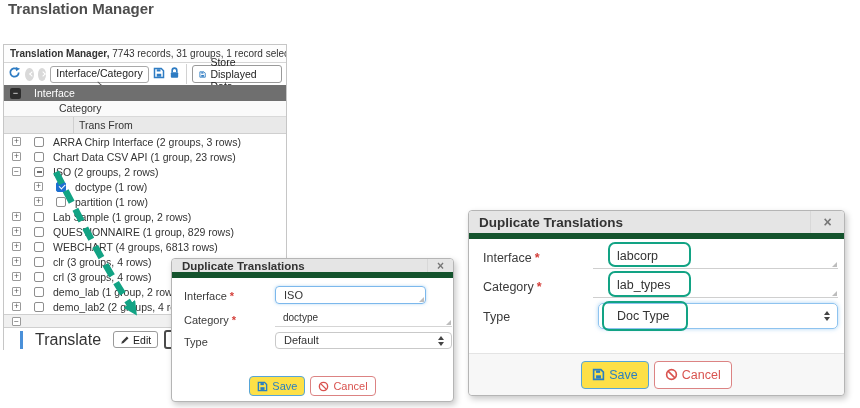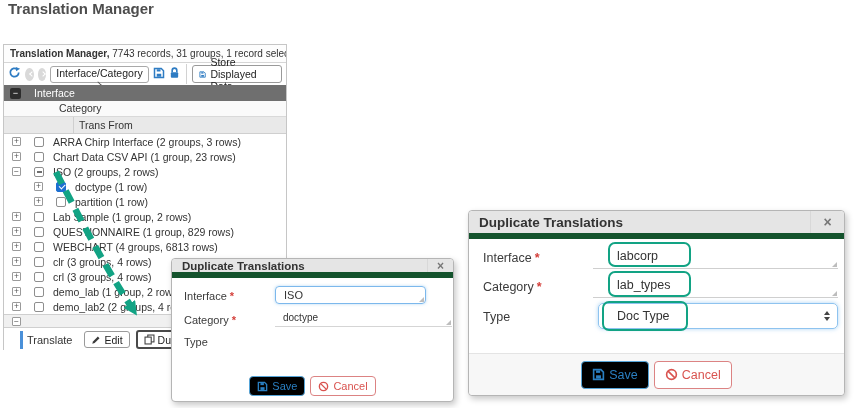--- a/index.html
+++ b/index.html
@@ -57,21 +57,21 @@
   .cb.indet::after { content:""; position:absolute; left:2px; top:3.8px; width:4.5px; height:1.6px;
     background:#6f6f6f; }
   .tlabel { margin-left:9px; color:#333; }
 
   .collapse-row { position:absolute; left:0; top:269px; right:0; height:14px; background:#f0f0f0;
     border-top:1px solid #cfcfcf; border-bottom:1px solid #cfcfcf; display:flex; align-items:center;
     padding-left:8px; }
   .actionbar { position:absolute; left:0; top:283px; right:0; height:23px; background:#fff;
     display:flex; align-items:center; }
   .blue-bar { width:3px; height:18px; background:#4a90d9; margin-left:16px; }
-  .translate-label { font-size:11px; margin-left:4px; color:#333; }
+  .translate-label { font-size:16px; margin-left:12px; color:#333; }
   .btn-small { height:17px; border:1px solid #9a9a9a; border-radius:3px; background:#fff;
     font-size:10.5px; display:flex; align-items:center; gap:3px; padding:0 6px; color:#222; }
   .btn-small.edit { margin-left:12px; }
   .btn-small.dup { margin-left:6px; border:2px solid #4a4a4a; height:19px; }
 
   
   .dlg { position:absolute; background:#fff; border:1px solid #b5b5b5; border-radius:4px;
     box-shadow:2px 3px 6px rgba(0,0,0,.22); }
   .dlg-header { position:absolute; left:0; top:0; right:0; background:#e5e5e5;
     border-bottom:6px solid #14532d; border-radius:4px 4px 0 0; display:flex; align-items:center; }
@@ -80,21 +80,21 @@
     display:flex; align-items:center; justify-content:center; height:100%; }
   .req { color:#d43f3a; margin-left:3px; font-weight:bold; }
   .rsz { position:absolute; right:1px; bottom:1px; width:0; height:0;
     border-left:5px solid transparent; border-bottom:5px solid #bdbdbd; }
   .sel-arrows { position:absolute; right:7px; top:50%; transform:translateY(-50%);
     display:flex; flex-direction:column; gap:2px; }
   .sel-arrows .up { width:0; height:0; border-left:3.5px solid transparent;
     border-right:3.5px solid transparent; border-bottom:4.5px solid #444; }
   .sel-arrows .dn { width:0; height:0; border-left:3.5px solid transparent;
     border-right:3.5px solid transparent; border-top:4.5px solid #444; }
-  .btn-save { border:1px solid #56a5d8; color:#2a7fc1; background:#000000; border-radius:4px;
+  .btn-save { border:1px solid #56a5d8; color:#2a7fc1; background:#fde047; border-radius:4px;
     display:flex; align-items:center; gap:4px; justify-content:center; }
   .btn-cancel { border:1px solid #dc8383; color:#d9534f; background:#fff; border-radius:4px;
     display:flex; align-items:center; gap:4px; justify-content:center; }
 
   
   .dlg-small { left:171px; top:258px; width:283px; height:144px; font-size:11px; }
   .dlg-small .dlg-header { height:19px; font-size:11.5px; }
   .dlg-small .dlg-close { width:26px; font-size:12px; }
   .m-label { position:absolute; left:12px; font-size:11px; color:#3a3a3a; }
   .m-input { position:absolute; left:103px; width:151px; height:18px; border:1px solid #7cb8ec;
@@ -296,20 +296,27 @@
     <span>Category</span><span class="req">*</span>
   </span>
   <div class="m-ta" style="top:52px">
     <span>doctype</span>
     <i class="rsz"></i>
   </div>
 
   <span class="m-label" style="top:77px">
     <span>Type</span>
   </span>
+  <div class="m-sel" style="top:73px">
+    <span>Default</span>
+    <span class="sel-arrows">
+        <i class="up"></i>
+        <i class="dn"></i>
+      </span>
+  </div>
 
   <div class="m-btns">
     <span class="btn-save">
       <svg width="11" height="11" viewBox="0 0 16 16">
           <path d="M2 2 h9 l3 3 v9 h-12 z" fill="none" stroke="currentColor" stroke-width="2"></path>
           <rect x="5" y="9" width="6" height="4" fill="currentColor"></rect>
           <rect x="5" y="3" width="5" height="3" fill="currentColor"></rect>
         </svg>
       <span>Save</span>
     </span>

